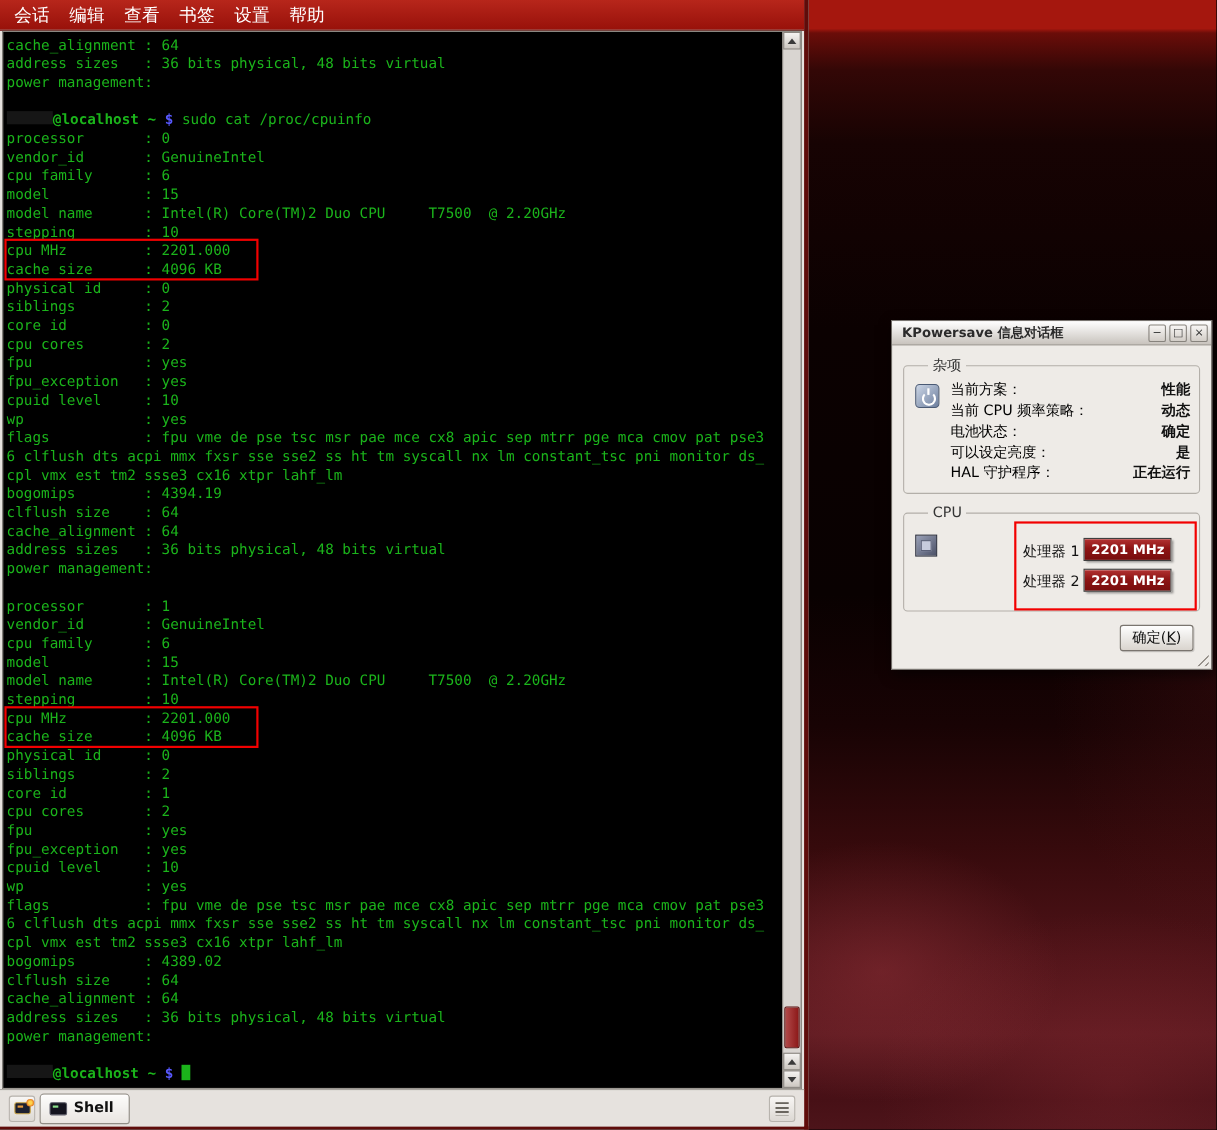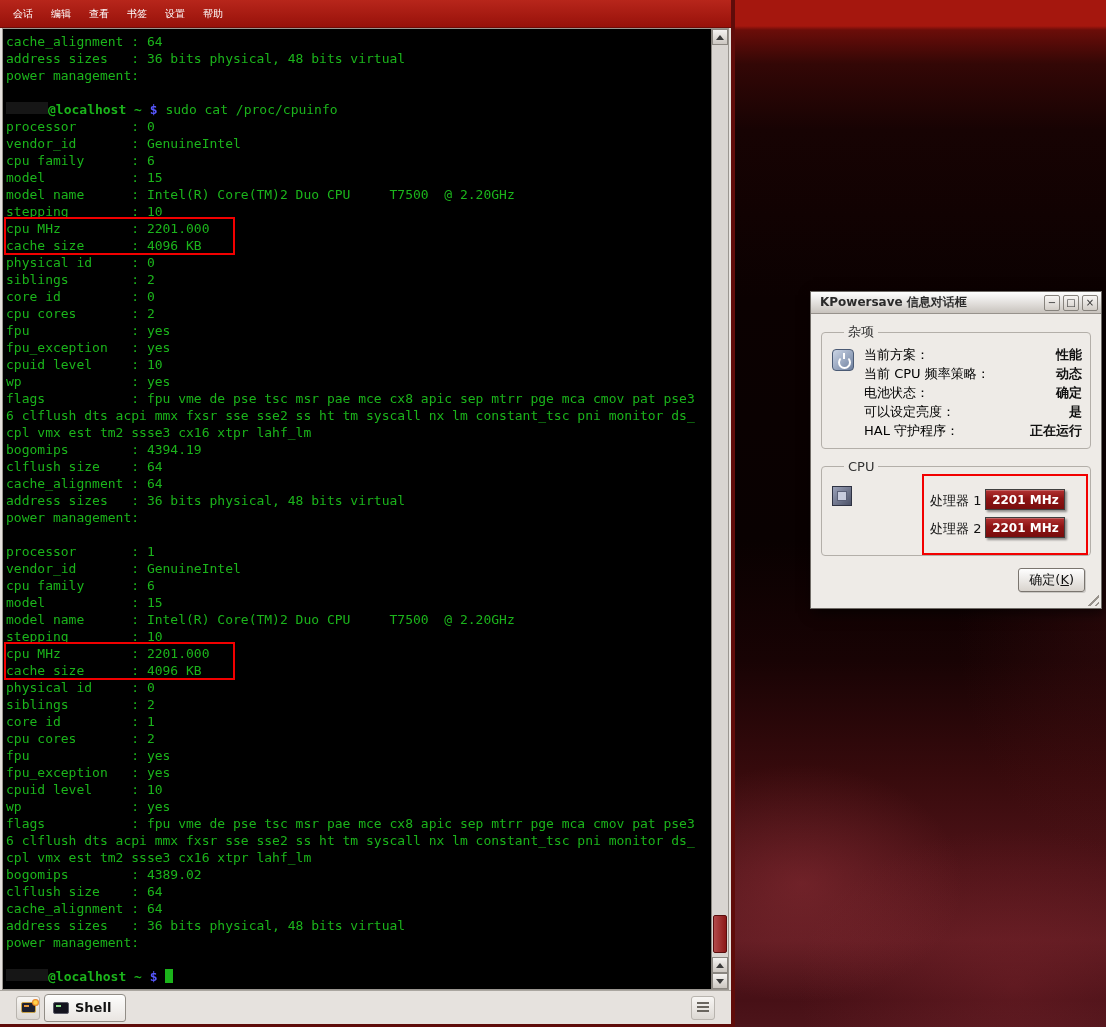--- a/index.html
+++ b/index.html
@@ -28,21 +28,21 @@
     background:#e6e2de;
     border-right:4px solid #5f0c0a;
     border-bottom:3px solid #5f0c0a;
   }
   .menubar {
     height:28px;
     background:linear-gradient(#b7261b,#98110a);
     border-bottom:1px solid #6e0c08;
     display:flex; align-items:center; padding:0 4px;
   }
-  .menu-item { color:#fff; font-size:10px; line-height:28px; padding:0 7px; margin:0 2px; white-space:nowrap; cursor:default; }
+  .menu-item { color:#fff; font-size:16px; line-height:28px; padding:0 7px; margin:0 2px; white-space:nowrap; cursor:default; }
 
   .term-area {
     position:absolute; left:2px; right:2px; top:28px; bottom:34px;
     background:#000; border:1px solid #9a9690;
   }
   #term-lines {
     position:absolute; left:3px; top:4px; right:20px; bottom:0;
     font-family:"DejaVu Sans Mono","Liberation Mono",monospace;
     font-size:13px; line-height:17px; color:#1bb41b;
     white-space:pre; overflow:hidden;
@@ -70,21 +70,21 @@
   .sb-b-down { bottom:0; }
   .arr { width:0; height:0; border-left:4px solid transparent; border-right:4px solid transparent; }
   .arr.up { border-bottom:5px solid #3a3a3a; }
   .arr.down { border-top:5px solid #3a3a3a; }
   .sb-thumb { position:absolute; left:1px; width:14px; bottom:36px; height:38px; border-radius:2px; background:linear-gradient(90deg,#b24a4a,#8c1818); border:1px solid #5a0e0e; }
 
   
   .tabbar {
     position:absolute; left:0; right:0; bottom:0; height:34px;
     background:#e6e2de; border-top:1px solid #aaa6a0;
-    display:flex; align-items:center; padding:0 16px;
+    display:flex; align-items:center; padding:0 8px;
   }
   .tb-btn { width:24px; height:24px; border:1px solid #b8b4ae; border-radius:3px; background:linear-gradient(#f8f6f4,#dcd8d3); display:flex; align-items:center; justify-content:center; position:relative; }
   .newtab-glyph { width:15px; height:11px; background:#1d2030; border:1px solid #caa54a; border-radius:2px; position:relative; }
   .newtab-glyph::before { content:''; position:absolute; left:2px; top:2px; width:5px; height:2px; background:#e79a3c; }
   .newtab-glyph::after { content:''; position:absolute; right:-4px; top:-4px; width:7px; height:7px; background:radial-gradient(circle,#ffd24a 30%,#e06a1a 75%); border-radius:50%; }
   .list-glyph { width:12px; height:12px; background:repeating-linear-gradient(180deg,#6a665f 0 2px,transparent 2px 4px); }
   .tab {
     display:flex; align-items:center; gap:6px; margin-left:4px;
     height:28px; padding:0 14px 0 8px;
     background:linear-gradient(#fdfdfc,#e9e5e1);

